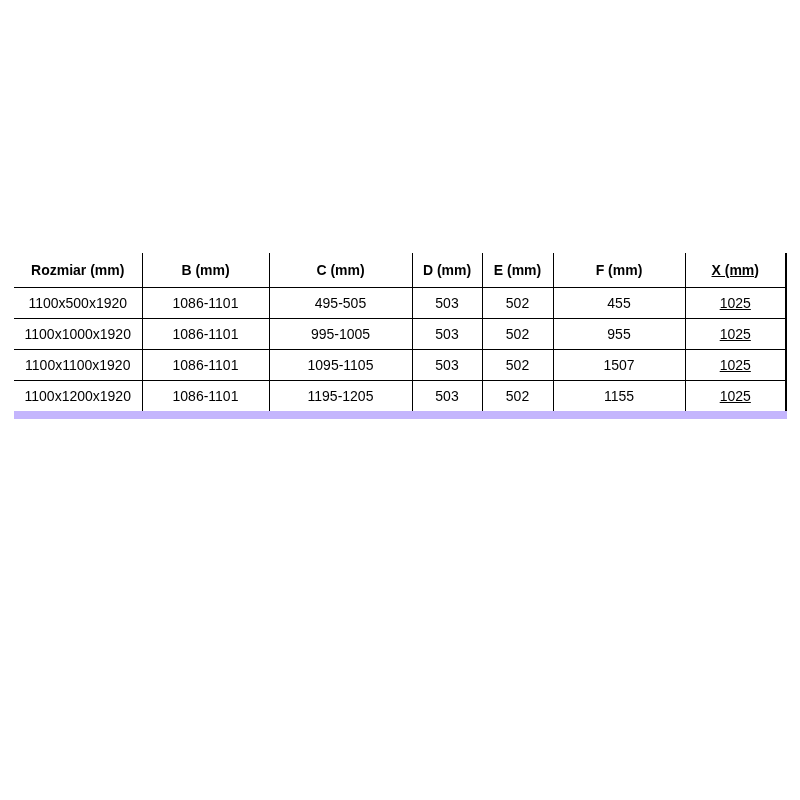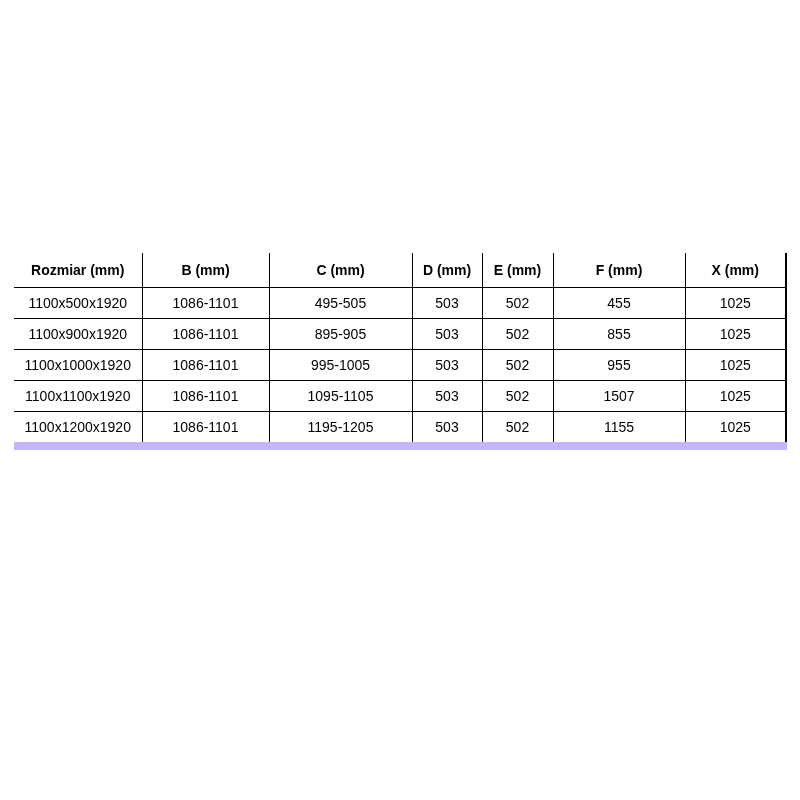--- a/index.html
+++ b/index.html
@@ -44,20 +44,21 @@
     white-space: nowrap;
     overflow: hidden;
   }
   .size-table th:first-child,
   .size-table td:first-child {
     border-left: none;
   }
   .size-table th:last-child,
   .size-table td:last-child {
     border-right: 2.5px solid #000000;
+    text-decoration: underline;
   }
   .size-table thead th {
     height: 33.5px;
     font-weight: bold;
   }
   .size-table tbody td {
     height: 30.2px;
     font-weight: normal;
   }
   .size-table tbody tr:last-child td {
@@ -93,29 +94,20 @@
         <tr>
           <td>1100x500x1920</td>
           <td>1086-1101</td>
           <td>495-505</td>
           <td>503</td>
           <td>502</td>
           <td>455</td>
           <td>1025</td>
         </tr>
         <tr>
-          <td>1100x900x1920</td>
-          <td>1086-1101</td>
-          <td>895-905</td>
-          <td>503</td>
-          <td>502</td>
-          <td>855</td>
-          <td>1025</td>
-        </tr>
-        <tr>
           <td>1100x1000x1920</td>
           <td>1086-1101</td>
           <td>995-1005</td>
           <td>503</td>
           <td>502</td>
           <td>955</td>
           <td>1025</td>
         </tr>
         <tr>
           <td>1100x1100x1920</td>

